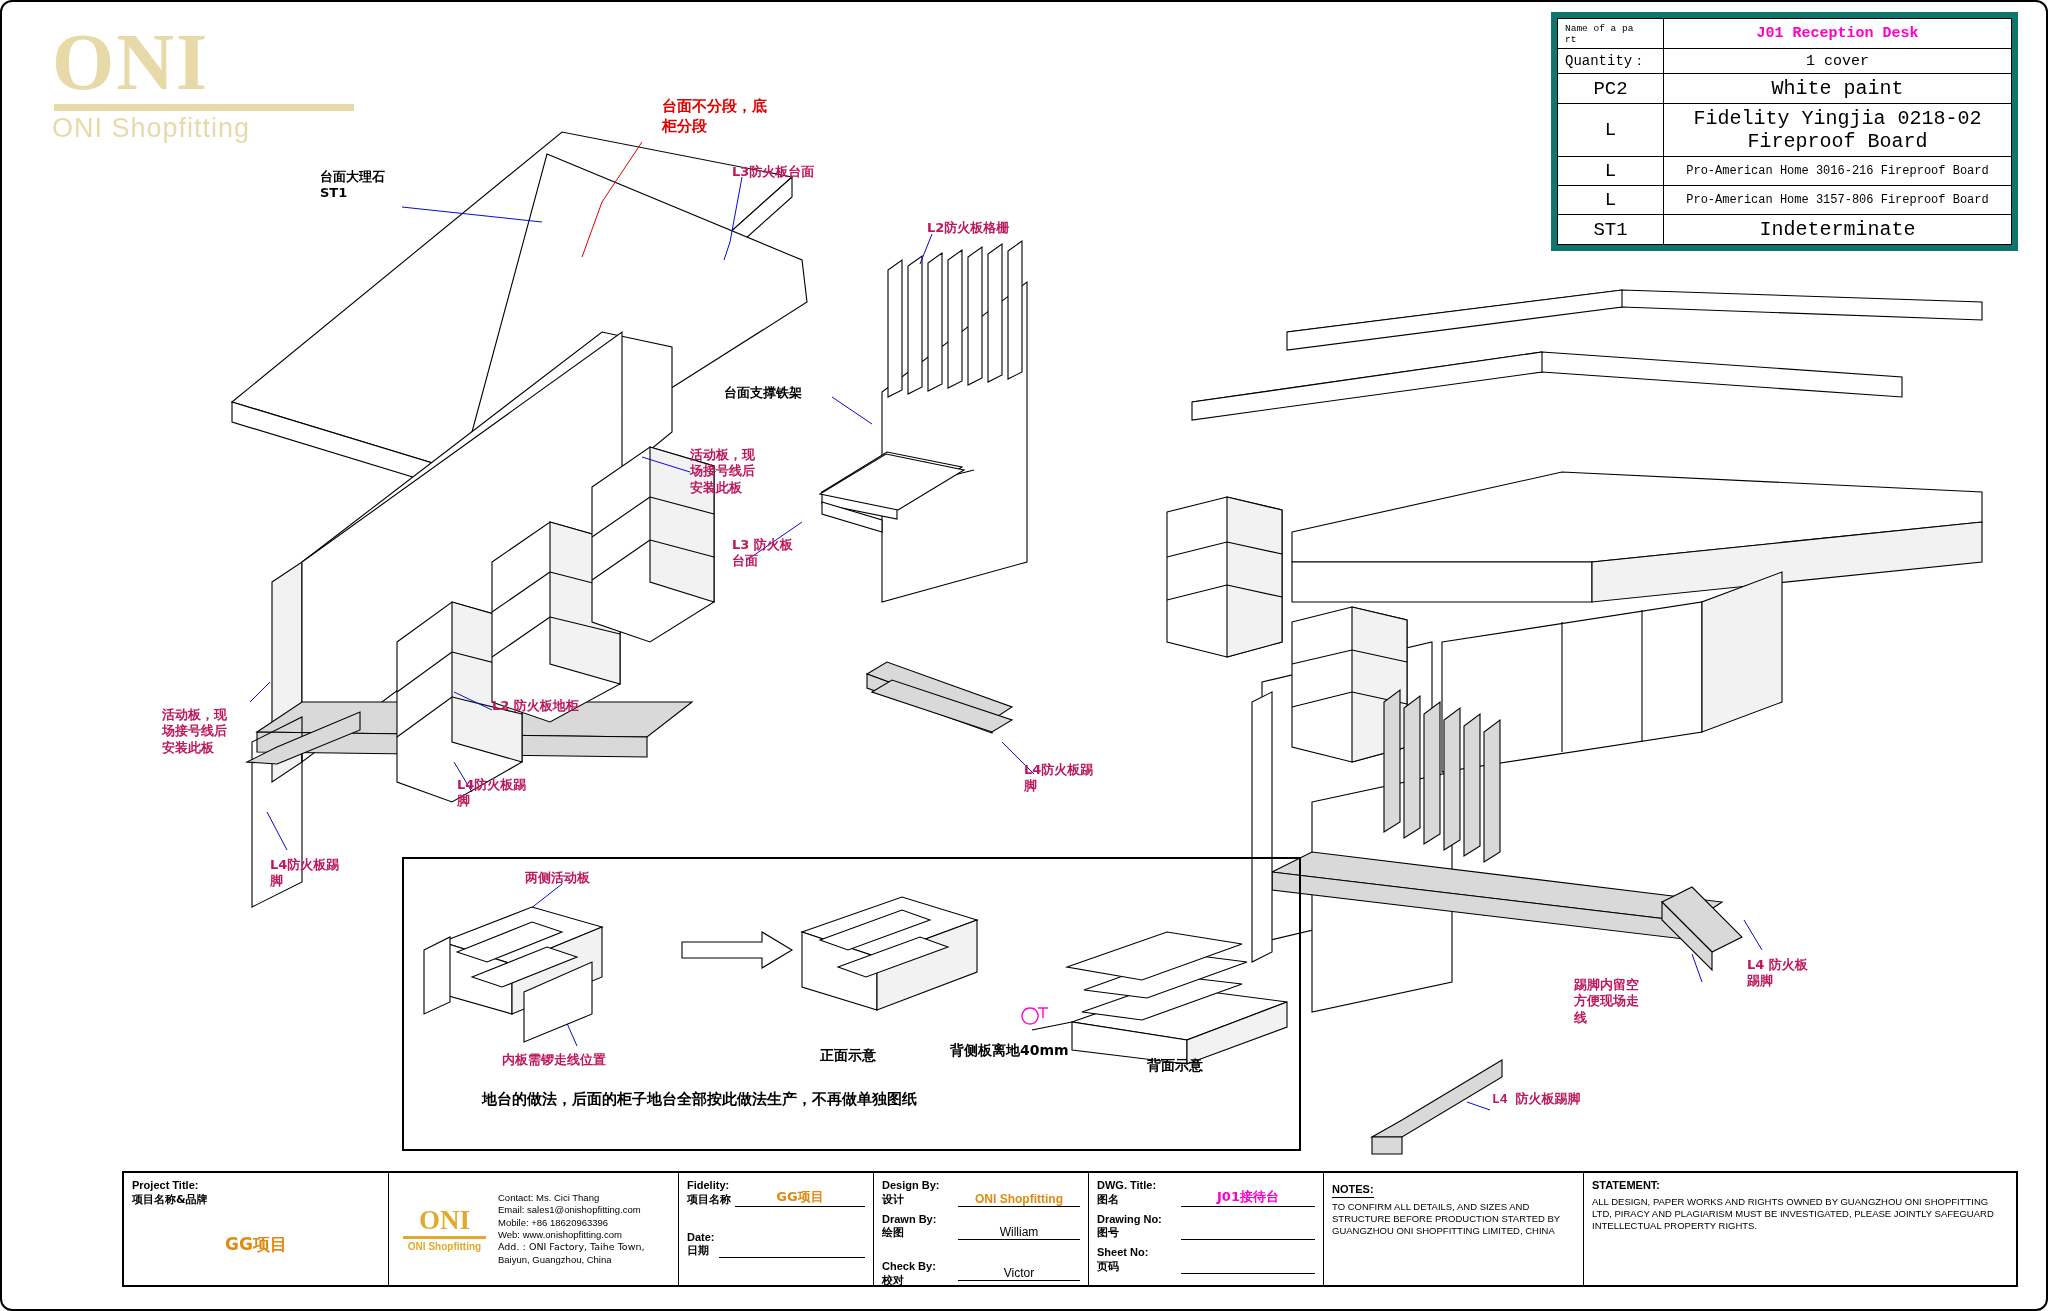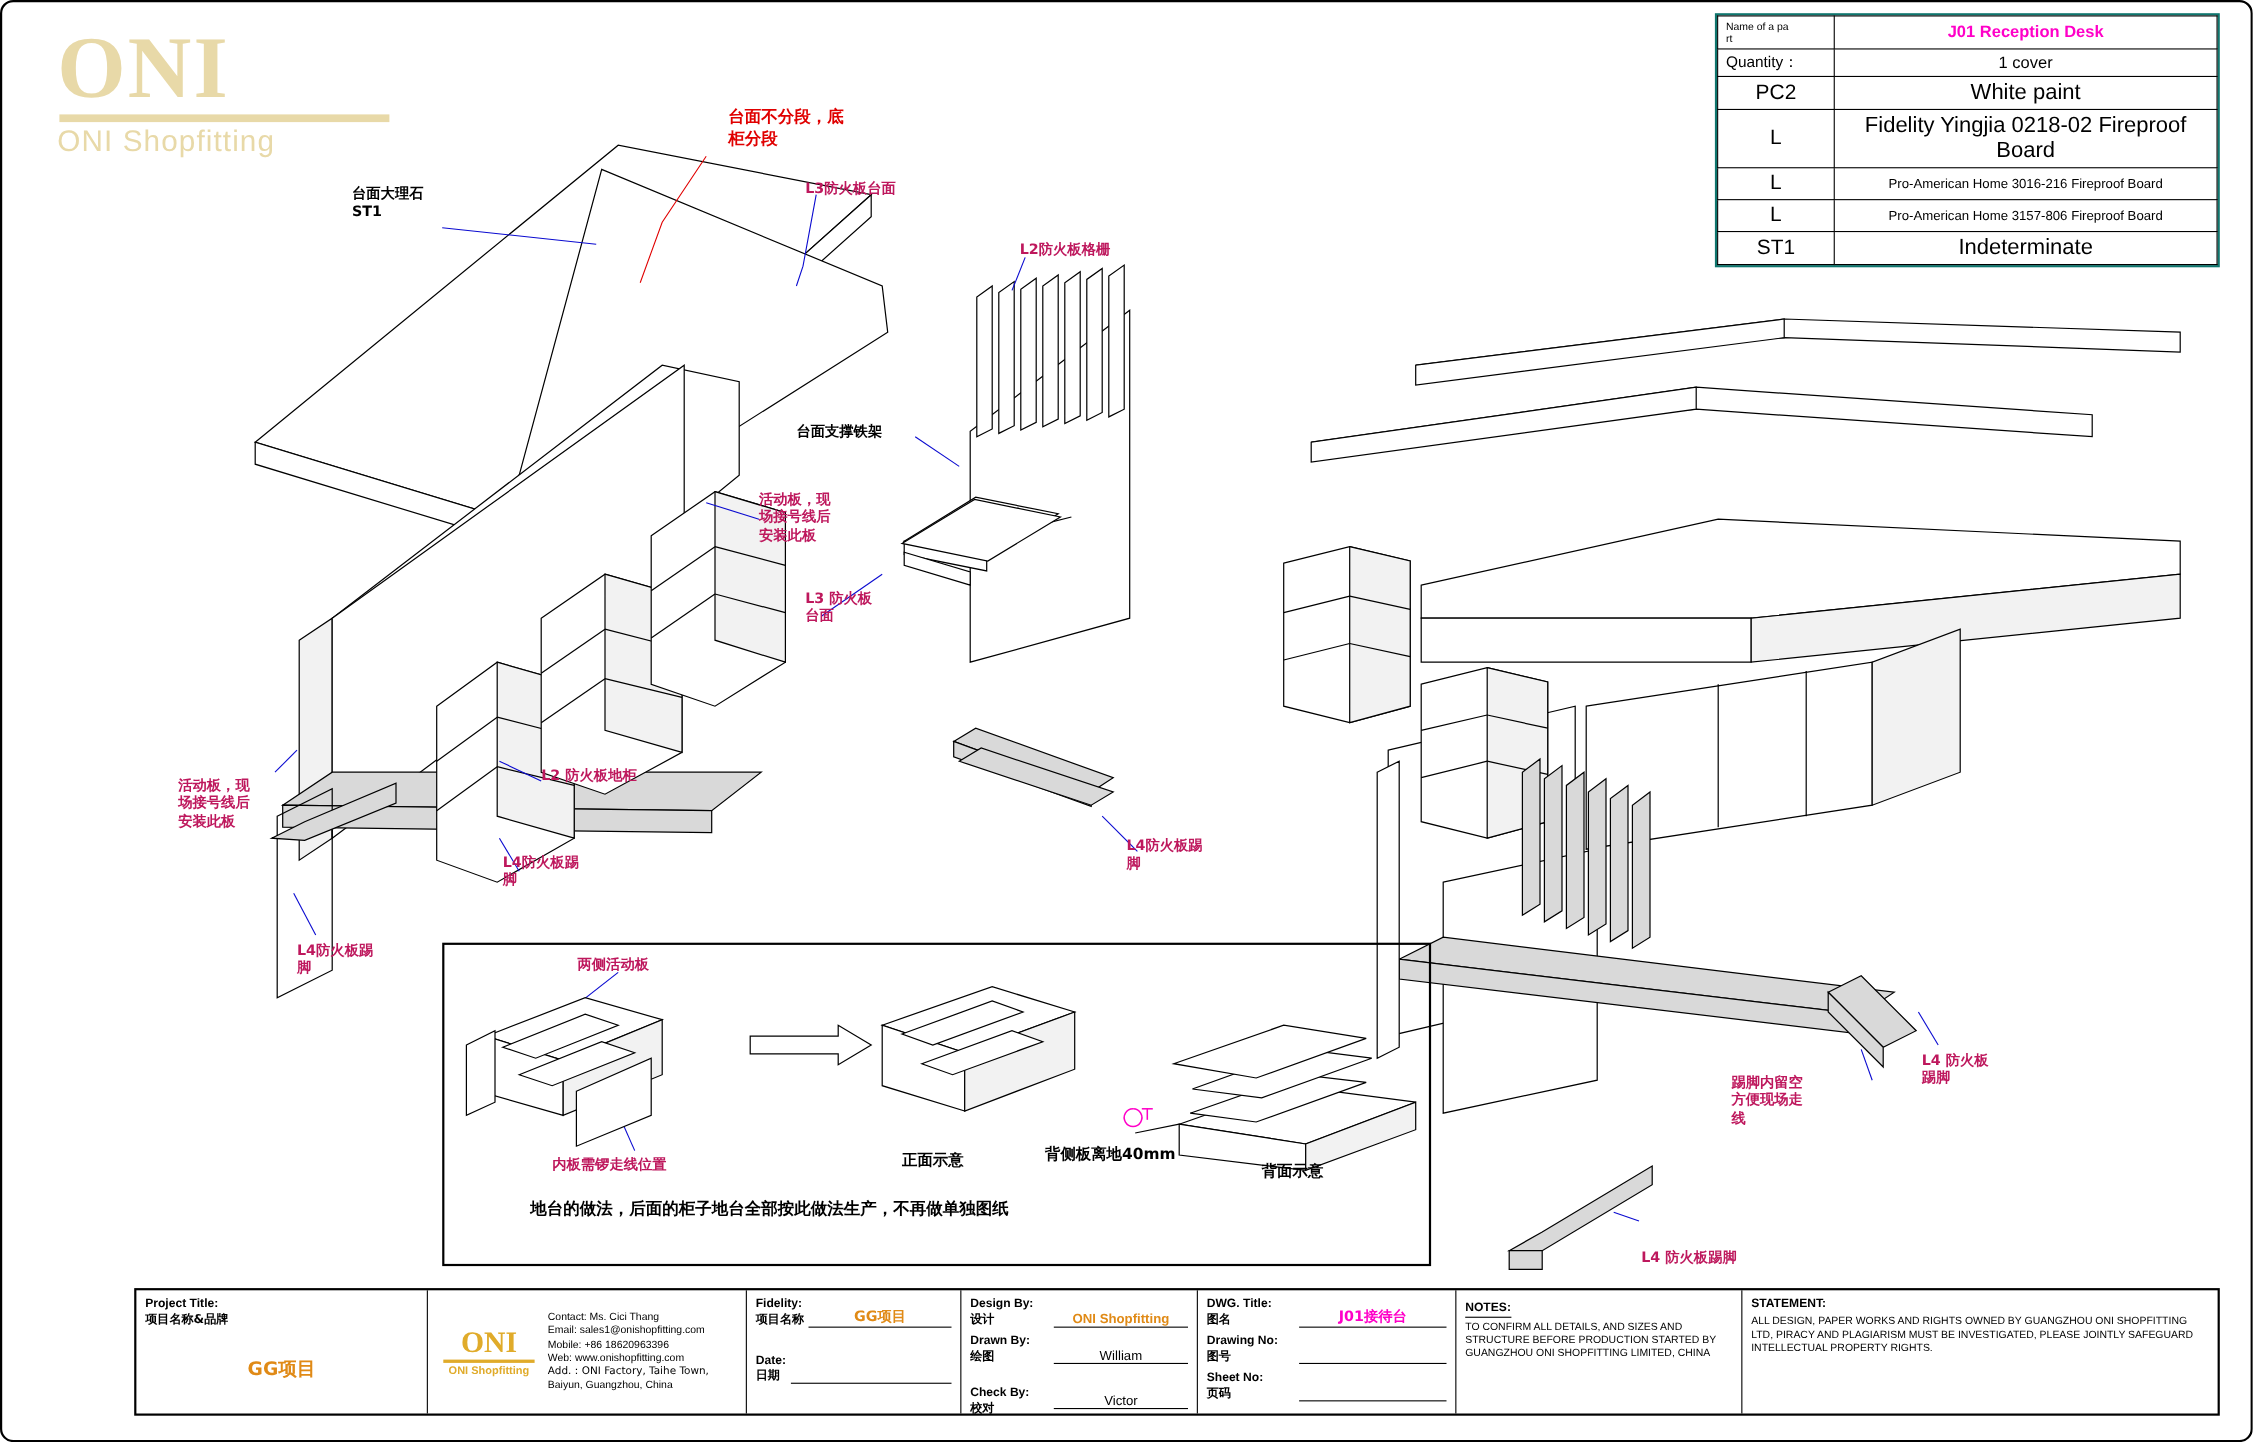--- a/index.html
+++ b/index.html
@@ -9,21 +9,21 @@
   .lbl{font-size:13px;color:#000;line-height:1.25;white-space:pre-line;}
   .lbl-blue{font-size:13px;color:#be185d;line-height:1.25;white-space:pre-line;font-weight:bold;}
   .lbl-red{font-size:15px;color:#e00000;font-weight:bold;line-height:1.3;white-space:pre-line;}
   .lbl-cn{font-family:"DejaVu Sans",sans-serif;}
   
   .logo-wrap{left:50px;top:22px;width:330px;}
   .logo-oni{font-family:"Liberation Serif",serif;font-size:80px;font-weight:bold;color:#e8d9a8;letter-spacing:2px;line-height:0.95;}
   .logo-bar{height:7px;background:#e8d9a8;width:300px;margin:4px 0 2px 2px;}
   .logo-sub{font-size:27px;color:#e8d9a8;letter-spacing:1px;}
   
-  .spec{right:28px;top:10px;width:455px;border:2px solid #0f766e;border-collapse:collapse;}
+  .spec{right:28px;top:10px;width:455px;border:6px solid #0f766e;border-collapse:collapse;font-family:Liberation Mono, monospace;}
   .spec table{border-collapse:collapse;width:100%;}
   .spec td{border:1px solid #000;padding:3px 6px;font-size:15px;text-align:center;vertical-align:middle;}
   .spec td.key{width:92px;font-size:16px;}
   .spec td.k-small{font-size:10px;text-align:left;padding-left:7px;}
   .title-pink{color:#ff00c8;font-size:25px;font-weight:bold;}
   .qty-val{font-size:22px;}
   .spec .v{font-size:20px;}
   .spec .v-small{font-size:12px;}
   
   .detailbox{left:400px;top:855px;width:895px;height:290px;border:2px solid #000;}
@@ -294,21 +294,21 @@
 安装此板</div>
   <div class="abs lbl-blue lbl-cn" style="left:268px;top:855px;">L4防火板踢
 脚</div>
   <div class="abs lbl-blue lbl-cn" style="left:1022px;top:760px;">L4防火板踢
 脚</div>
   <div class="abs lbl-blue lbl-cn" style="left:1745px;top:955px;">L4 防火板
 踢脚</div>
   <div class="abs lbl-blue lbl-cn" style="left:1572px;top:975px;">踢脚内留空
 方便现场走
 线</div>
-  <div class="abs lbl-blue lbl-cn" style="left:1490px;top:1134px;">L4 防火板踢脚</div>
+  <div class="abs lbl-blue lbl-cn" style="left:1490px;top:1090px;font-family:Liberation Mono, monospace;">L4 防火板踢脚</div>
 
   <div class="abs detailbox"></div>
   <div class="abs lbl-blue lbl-cn" style="left:523px;top:868px;">两侧活动板</div>
   <div class="abs lbl-blue lbl-cn" style="left:500px;top:1050px;">内板需锣走线位置</div>
   <div class="abs lbl lbl-cn" style="left:818px;top:1045px;font-weight:bold;font-size:14px;">正面示意</div>
   <div class="abs lbl lbl-cn" style="left:948px;top:1040px;font-weight:bold;font-size:14px;">背侧板离地40mm</div>
   <div class="abs lbl lbl-cn" style="left:1145px;top:1055px;font-weight:bold;font-size:14px;">背面示意</div>
   <div class="abs lbl lbl-cn" style="left:480px;top:1088px;font-weight:bold;font-size:15px;">地台的做法，后面的柜子地台全部按此做法生产，不再做单独图纸</div>
 
   <div class="abs titleblock">

